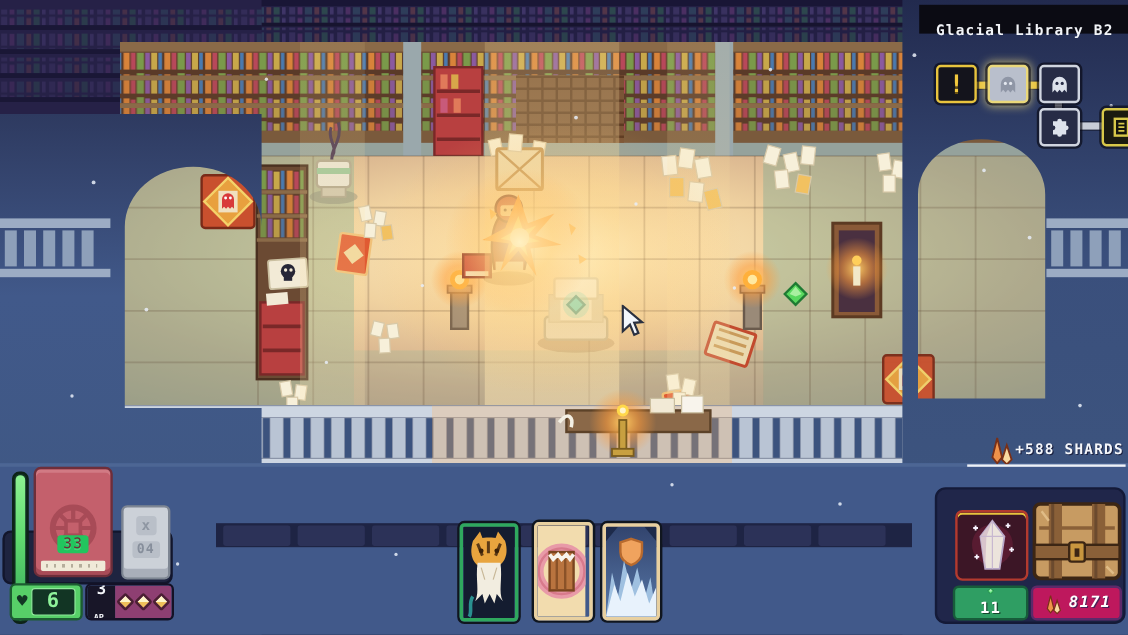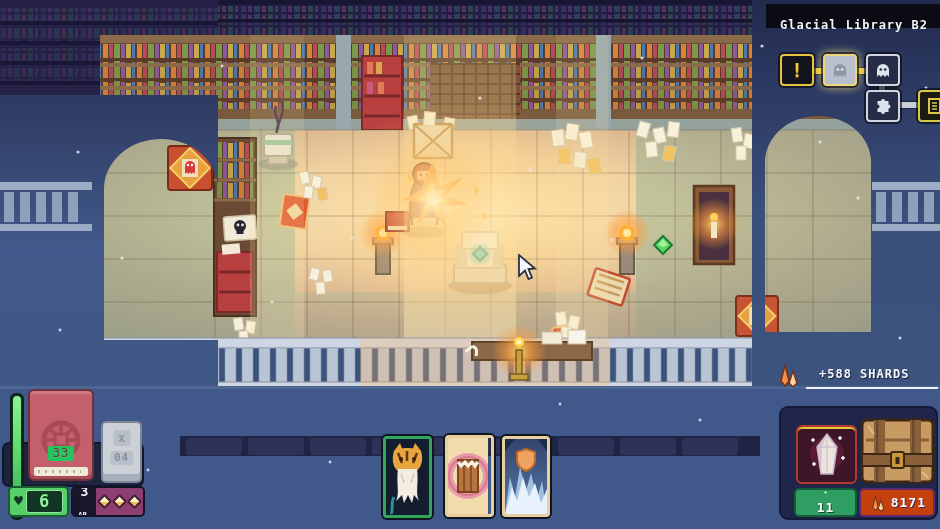--- a/index.html
+++ b/index.html
@@ -113,21 +113,21 @@
   .card {
     position:absolute; width:49px; height:82px; border-radius:4px;
     box-shadow:0 0 0 2px #10161f; overflow:hidden;
   }
   .card.sel  { border:3px solid #2fa85e; }
   .card.tan  { border:3px solid #e8d0a0; }
   .card svg { display:block; }
 
   
   .shard-popup {
-    position:absolute; left:774px; top:361px; display:flex; align-items:center; gap:19px;
+    position:absolute; left:820px; top:361px; display:flex; align-items:center; gap:0;
     color:#f4f6fa; font-size:12px; font-weight:bold; letter-spacing:1px;
     text-shadow:1px 1px 0 #1b2140;
   }
   .shard-underline { position:absolute; left:806px; top:387px; width:132px; height:2px; background:#eef2f8; }
   .loot-panel {
     position:absolute; left:779px; top:406px; width:159px; height:114px;
     background:#20264a; border:2px solid #141a38; border-radius:9px;
   }
   .crystal-box {
     position:absolute; left:15px; top:17px; width:61px; height:59px;
@@ -135,21 +135,21 @@
     box-shadow:inset 0 2px 0 #e8c43e; display:flex; align-items:center; justify-content:center;
   }
   .chest-box { position:absolute; left:79px; top:8px; width:75px; height:69px; }
   .badge {
     position:absolute; top:80px; height:29px; border-radius:5px;
     display:flex; align-items:center; gap:5px; padding:0 7px;
     color:#fff; font-size:13px; font-weight:bold; letter-spacing:1px;
   }
   .badge .num { flex:1; text-align:center; }
   .badge.green  { left:13px;  width:63px; background:#2f9e63; border:2px solid #175c3a; text-shadow:1px 1px 0 #14482c;flex-direction:column; }
-  .badge.purple { left:78px; width:76px; background:#c2410c; border:2px solid #5c2a6a; text-shadow:1px 1px 0 #4a2156; }
+  .badge.purple { left:78px; width:76px; background:#be185d; border:2px solid #5c2a6a; text-shadow:1px 1px 0 #4a2156;font-style:italic; }
 
   
   .cursor { position:absolute; left:517px; top:254px; }
 </style>
 </head>
 <body>
 
 <div id="stage">
 
 <svg id="scene" width="940" height="529" viewBox="0 0 940 529">

